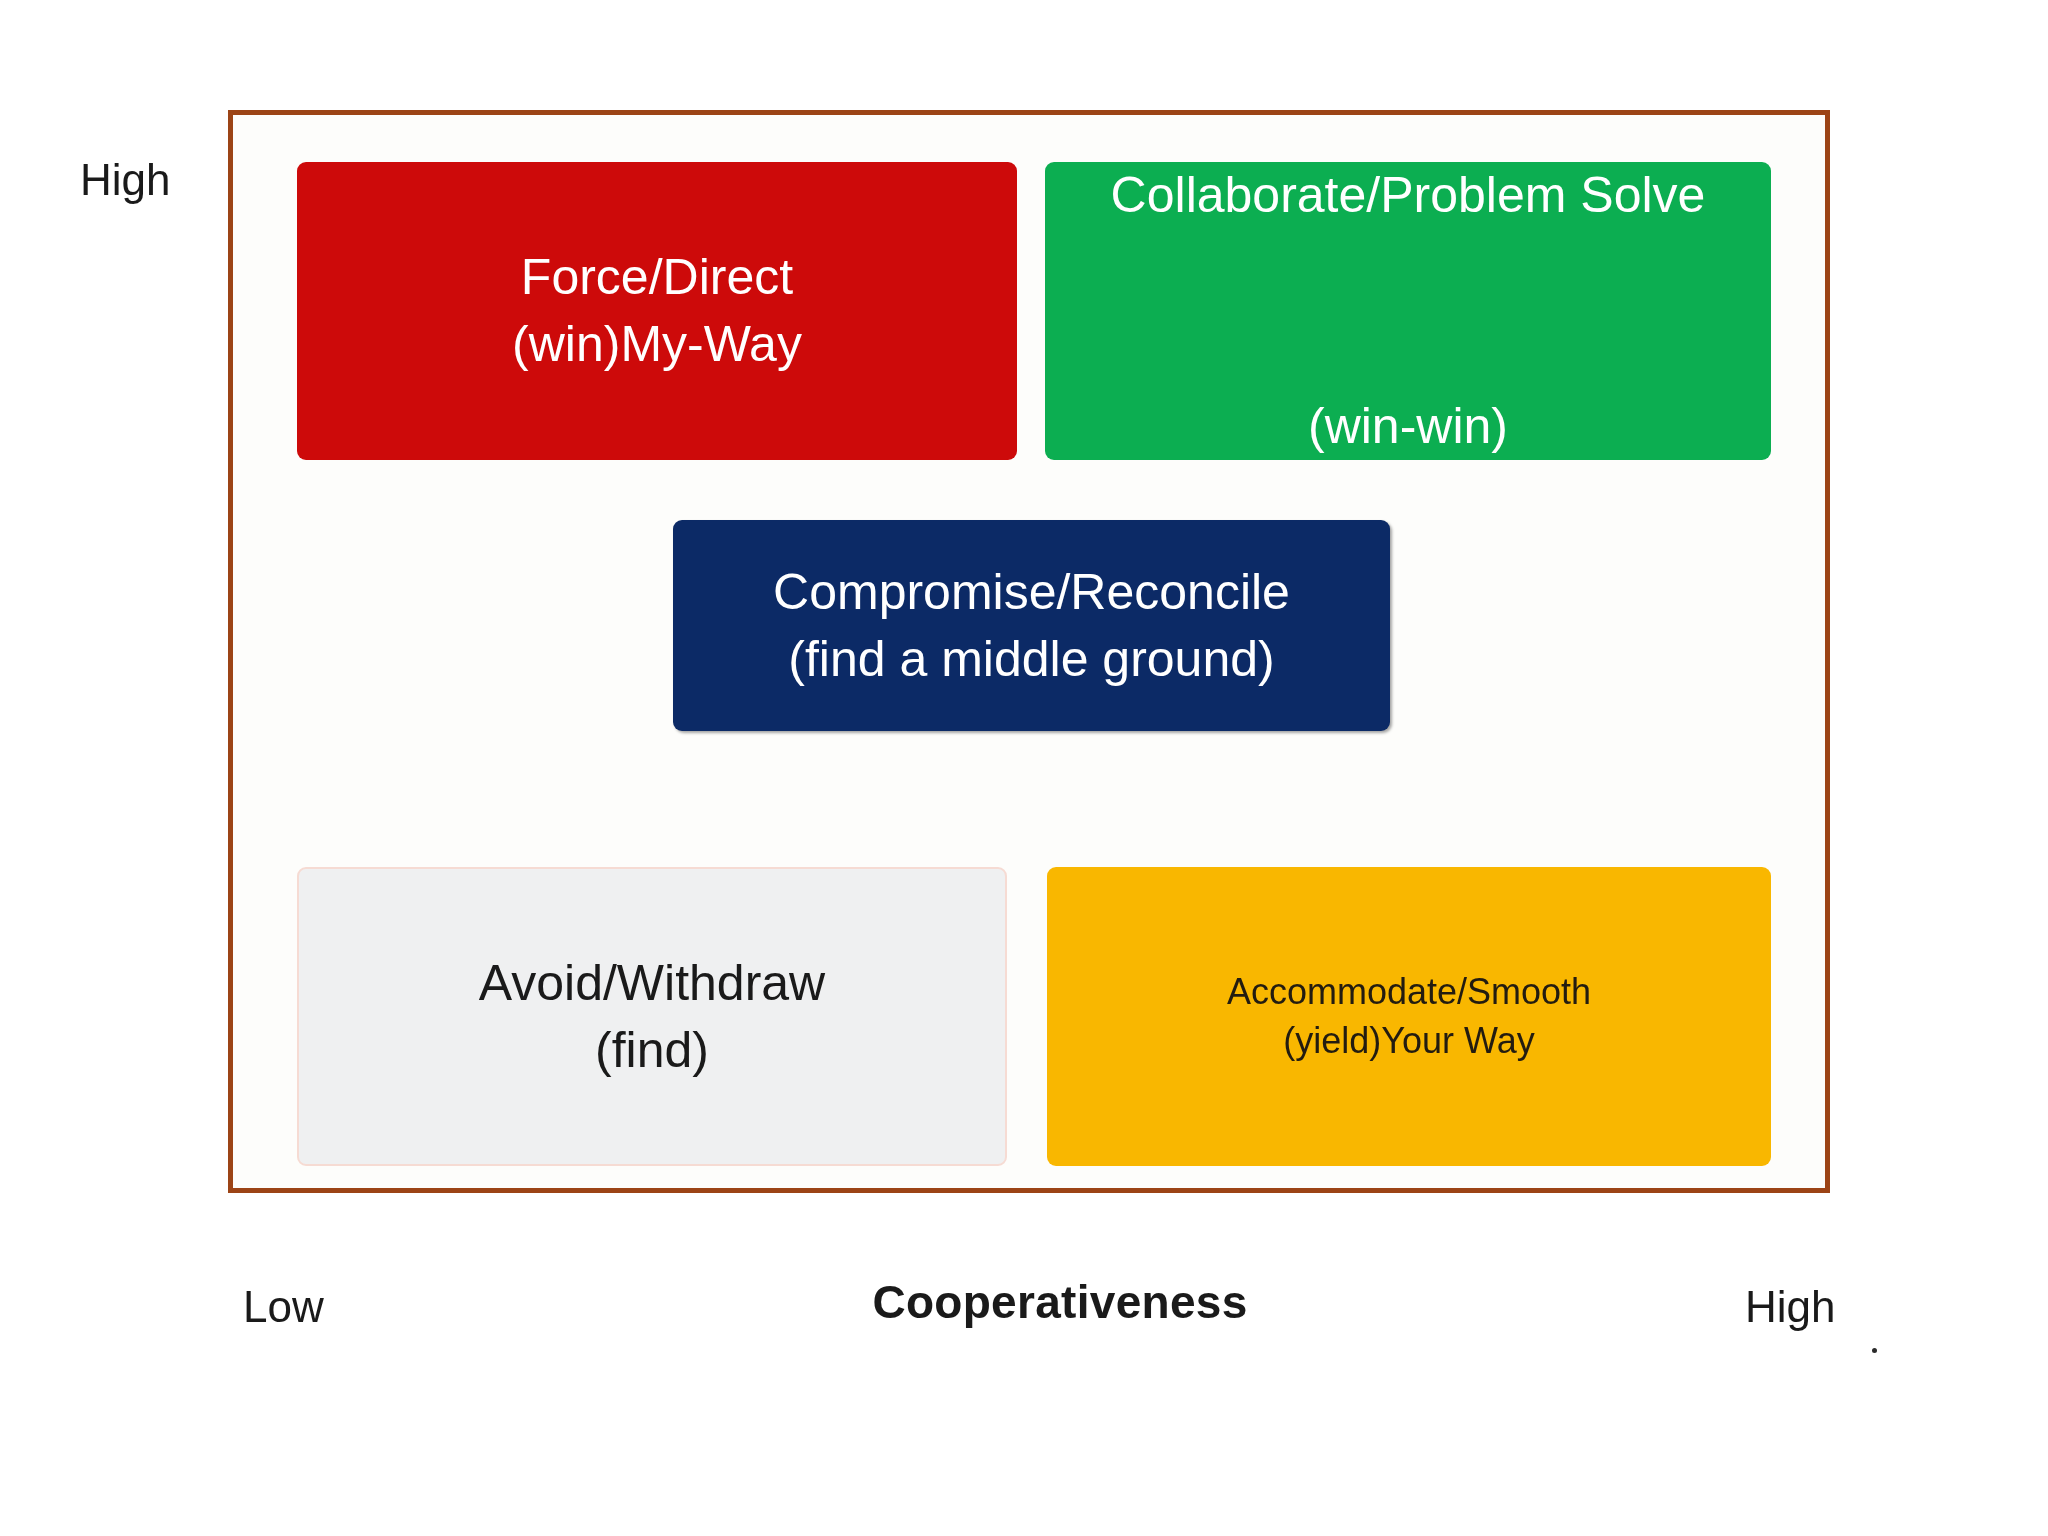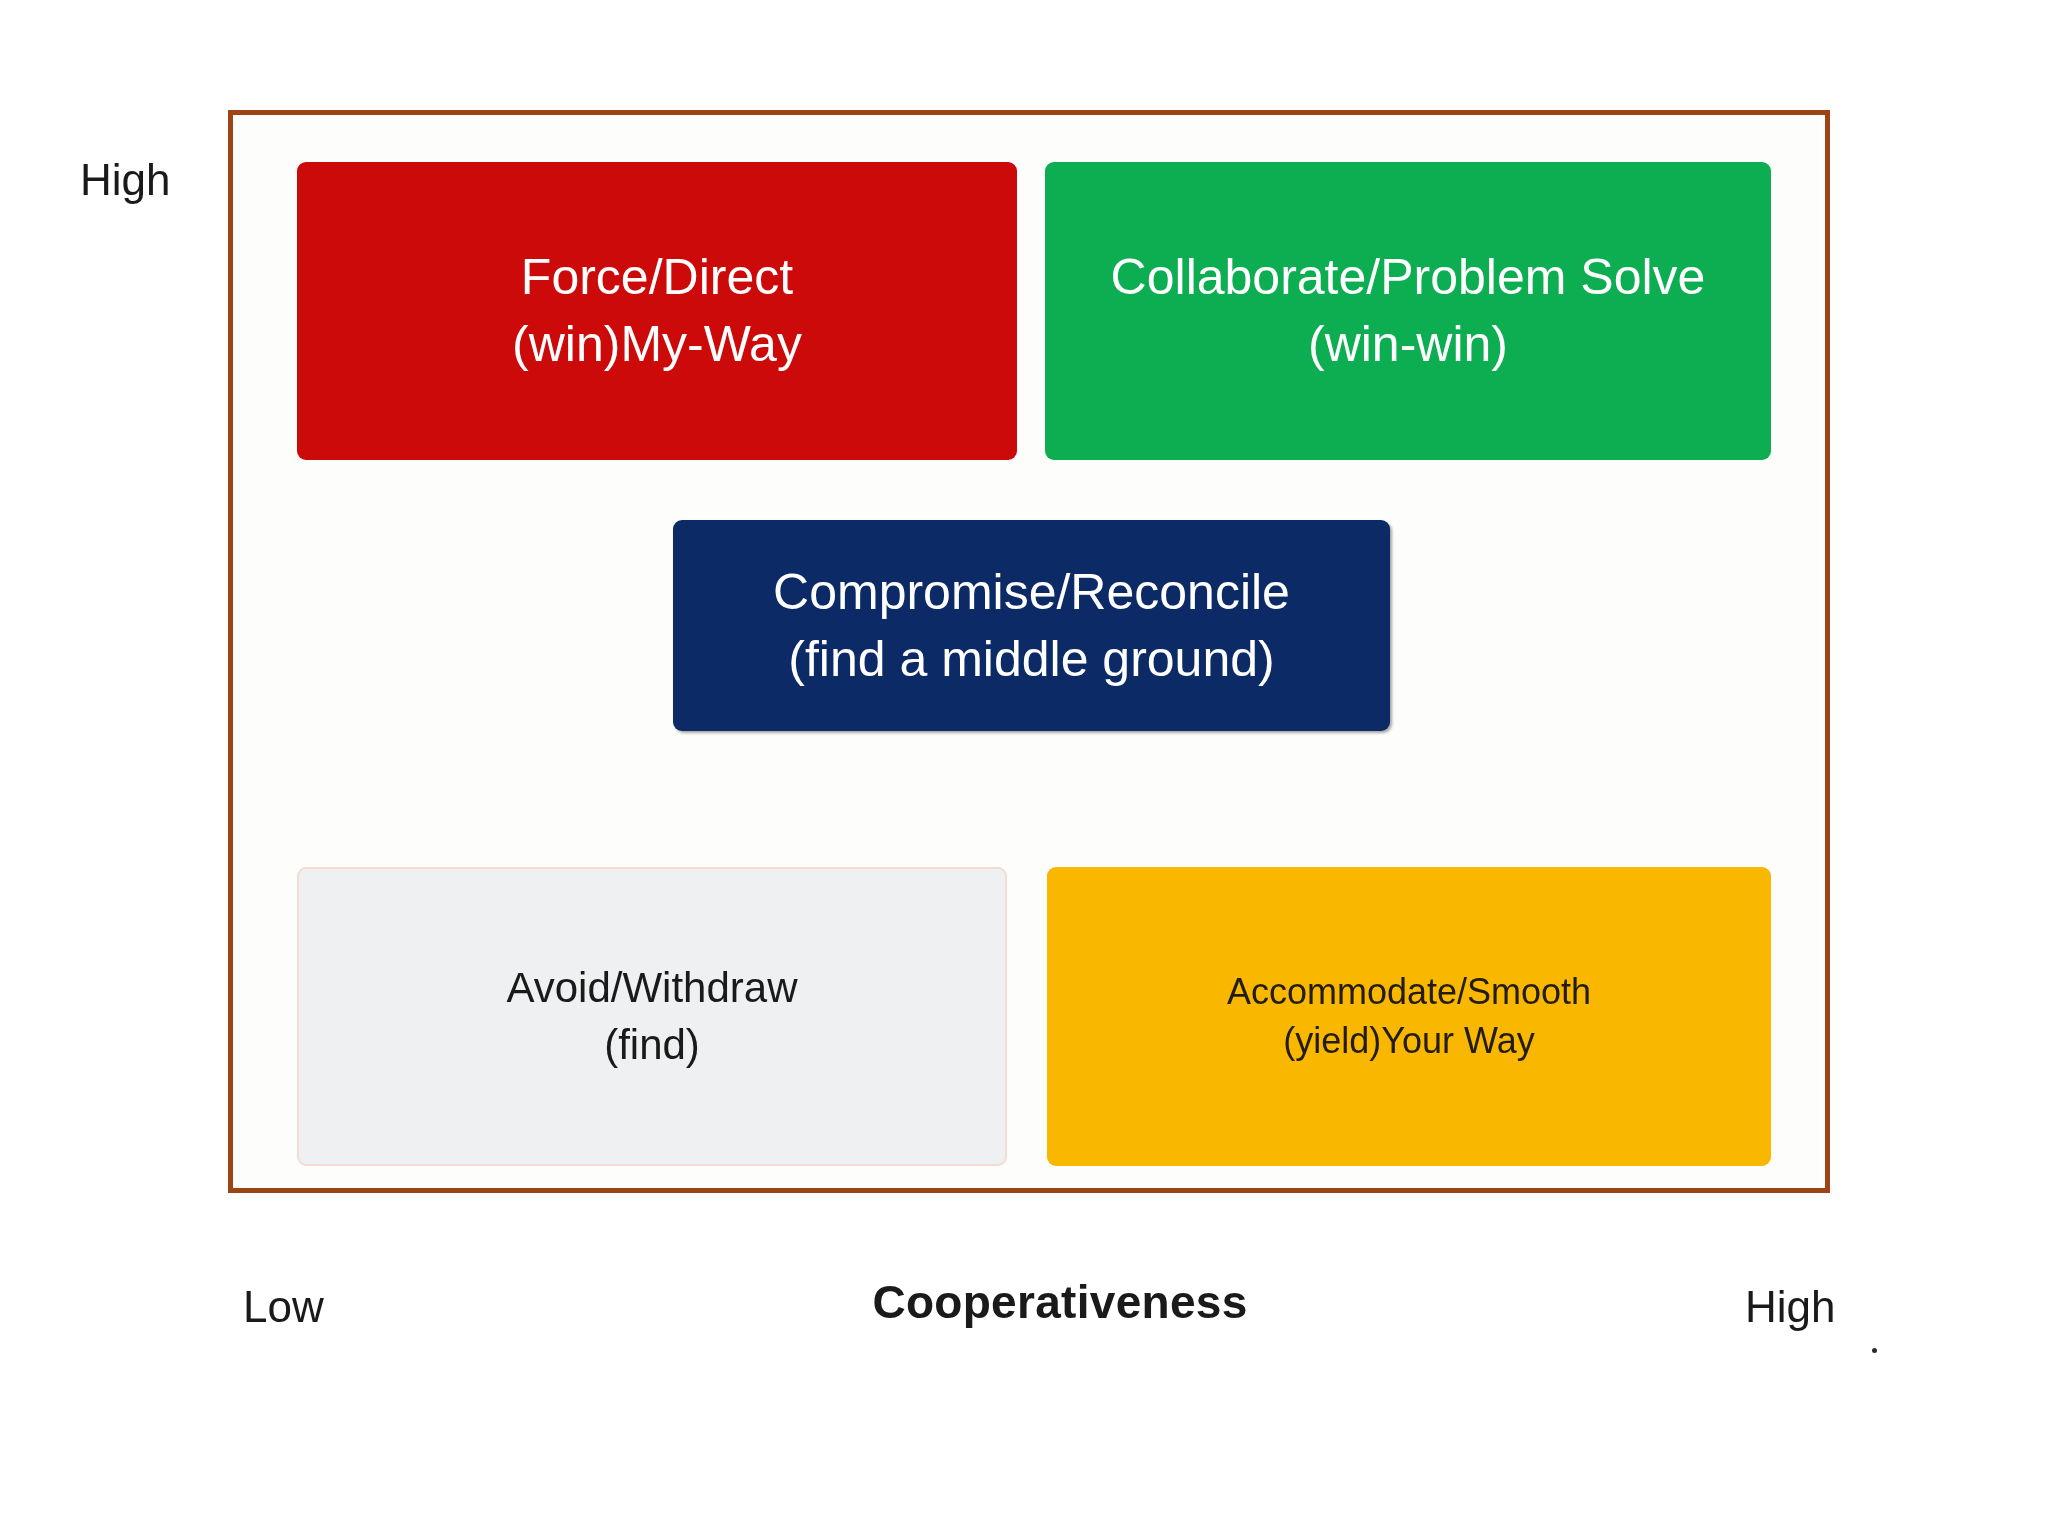--- a/index.html
+++ b/index.html
@@ -133,21 +133,21 @@
     box-shadow: 2px 2px 3px rgba(0,0,0,0.35);
   }
 
   #box-avoid {
     left: 292px;
     top: 862px;
     width: 710px;
     height: 299px;
     background: #eff0f1;
     color: #1a1a1a;
-    font-size: 42px;
+    font-size: 50px;
     border: 2px solid #f6dbd3;
   }
 
   #box-accommodate {
     left: 1042px;
     top: 862px;
     width: 724px;
     height: 299px;
     background: #f9b700;
     color: #231c10;
@@ -174,21 +174,21 @@
 
   <div class="axis-label" id="y-axis-title">Assertiveness</div>
 
   <div id="plot-frame">
 
     <div class="quadrant" id="box-force" style="left:64px; top:47px;">
       <span class="line-1">Force/Direct</span>
       <span class="line-2">(win)My-Way</span>
     </div>
 
-    <div class="quadrant" id="box-collaborate" style="left:812px; top:47px;">
+    <div class="quadrant" id="box-collaborate" style="left:812px; top:47px;justify-content:space-between;">
       <span class="line-1">Collaborate/Problem Solve</span>
       <span class="line-2">(win-win)</span>
     </div>
 
     <div class="quadrant" id="box-compromise" style="left:440px; top:405px;">
       <span class="line-1">Compromise/Reconcile</span>
       <span class="line-2">(find a middle ground)</span>
     </div>
 
     <div class="quadrant" id="box-avoid" style="left:64px; top:752px;">

